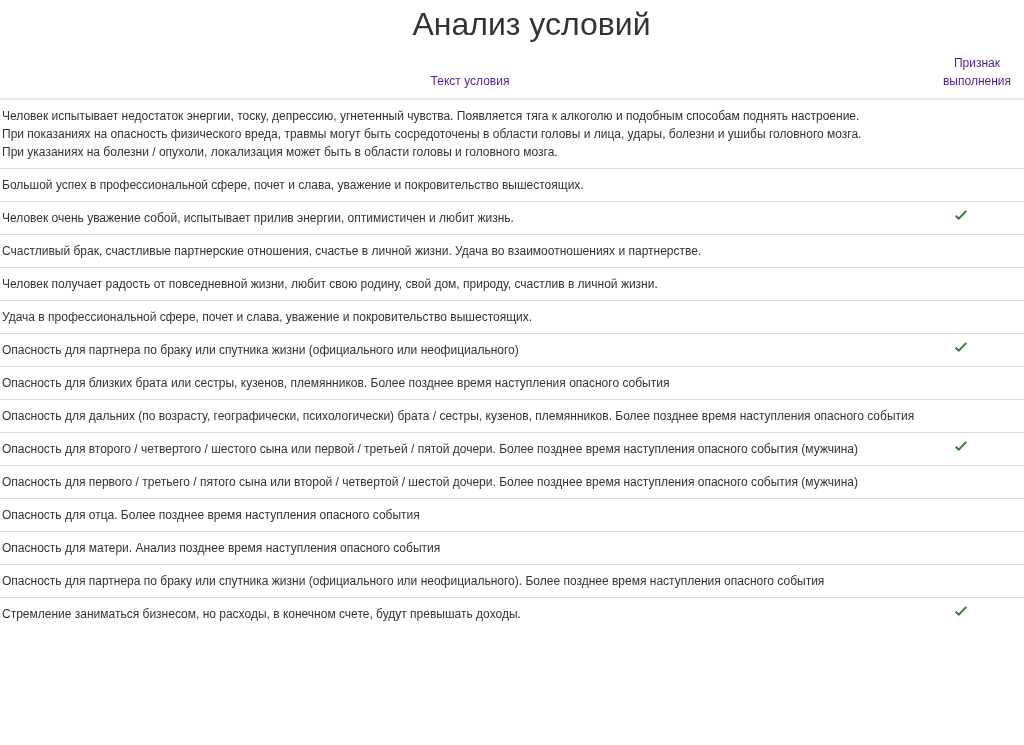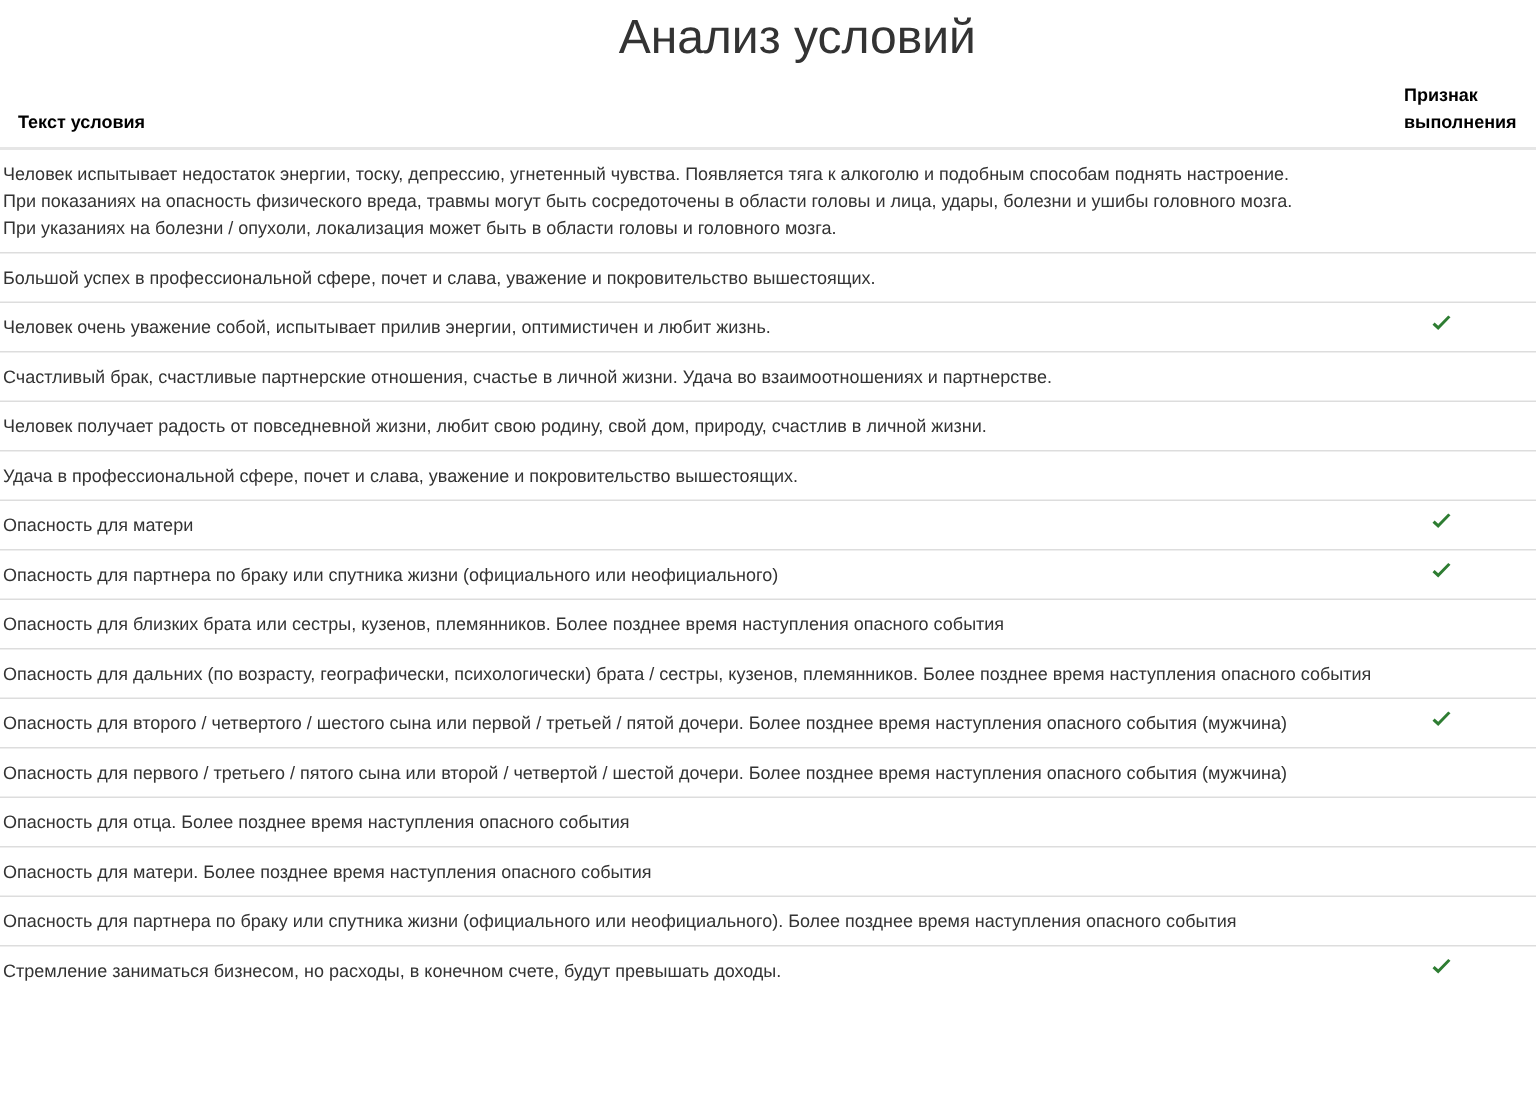--- a/index.html
+++ b/index.html
@@ -19,23 +19,23 @@
     line-height: 40px;
     padding-left: 39px;
   }
   table.conditions {
     width: 1024px;
     border-collapse: collapse;
     margin-top: 4px;
   }
   thead th {
     font-size: 12px;
-    font-weight: 700;
-    color: #000000;
-    text-align: left;
+    font-weight: 400;
+    color: #4c1d95;
+    text-align: center;
     vertical-align: bottom;
     padding: 0 8px 8px 12px;
     line-height: 18px;
     border-bottom: 2px solid #e6e6e6;
   }
   thead th.col-flag { width: 82px; padding-left: 0; padding-right: 6px; }
   tbody td {
     font-size: 12px;
     line-height: 18px;
     color: #333;
@@ -84,26 +84,20 @@
   </tr>
       <tr>
     <td class="text-cell">Человек получает радость от повседневной жизни, любит свою родину, свой дом, природу, счастлив в личной жизни.</td>
     <td class="flag-cell"></td>
   </tr>
       <tr>
     <td class="text-cell">Удача в профессиональной сфере, почет и слава, уважение и покровительство вышестоящих.</td>
     <td class="flag-cell"></td>
   </tr>
       <tr>
-    <td class="text-cell">Опасность для матери</td>
-    <td class="flag-cell"><span class="check-icon"><svg width="14" height="12" viewBox="0 0 14 12">
-              <path d="M1 6.5 L4.8 10 L13 1.5 L11.5 0.3 L4.8 7.2 L2.4 5 Z" fill="#2e7d32"></path>
-            </svg></span></td>
-  </tr>
-      <tr>
     <td class="text-cell">Опасность для партнера по браку или спутника жизни (официального или неофициального)</td>
     <td class="flag-cell"><span class="check-icon"><svg width="14" height="12" viewBox="0 0 14 12">
               <path d="M1 6.5 L4.8 10 L13 1.5 L11.5 0.3 L4.8 7.2 L2.4 5 Z" fill="#2e7d32"></path>
             </svg></span></td>
   </tr>
       <tr>
     <td class="text-cell">Опасность для близких брата или сестры, кузенов, племянников. Более позднее время наступления опасного события</td>
     <td class="flag-cell"></td>
   </tr>
       <tr>
@@ -118,21 +112,21 @@
   </tr>
       <tr>
     <td class="text-cell">Опасность для первого / третьего / пятого сына или второй / четвертой / шестой дочери. Более позднее время наступления опасного события (мужчина)</td>
     <td class="flag-cell"></td>
   </tr>
       <tr>
     <td class="text-cell">Опасность для отца. Более позднее время наступления опасного события</td>
     <td class="flag-cell"></td>
   </tr>
       <tr>
-    <td class="text-cell">Опасность для матери. Более позднее время наступления опасного события</td>
+    <td class="text-cell">Опасность для матери. Анализ позднее время наступления опасного события</td>
     <td class="flag-cell"></td>
   </tr>
       <tr>
     <td class="text-cell">Опасность для партнера по браку или спутника жизни (официального или неофициального). Более позднее время наступления опасного события</td>
     <td class="flag-cell"></td>
   </tr>
       <tr>
     <td class="text-cell">Стремление заниматься бизнесом, но расходы, в конечном счете, будут превышать доходы.</td>
     <td class="flag-cell"><span class="check-icon"><svg width="14" height="12" viewBox="0 0 14 12">
               <path d="M1 6.5 L4.8 10 L13 1.5 L11.5 0.3 L4.8 7.2 L2.4 5 Z" fill="#2e7d32"></path>

